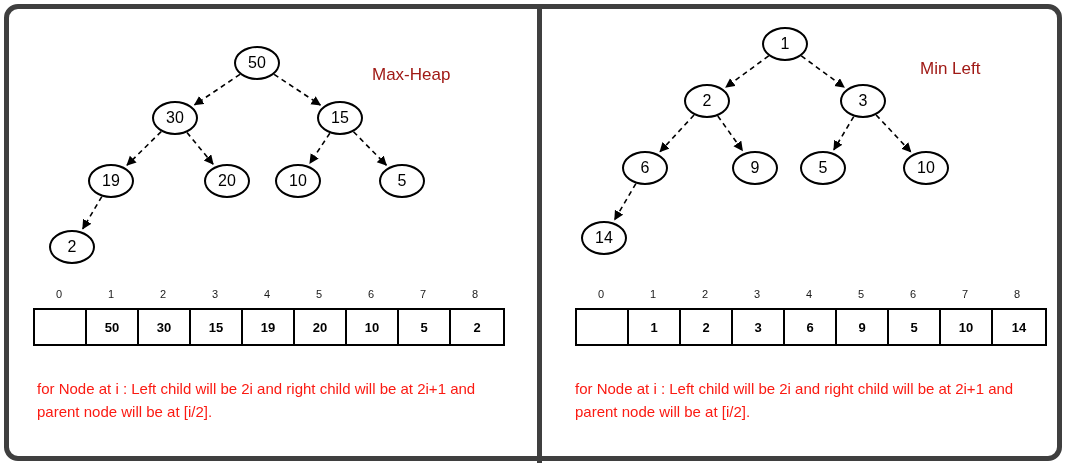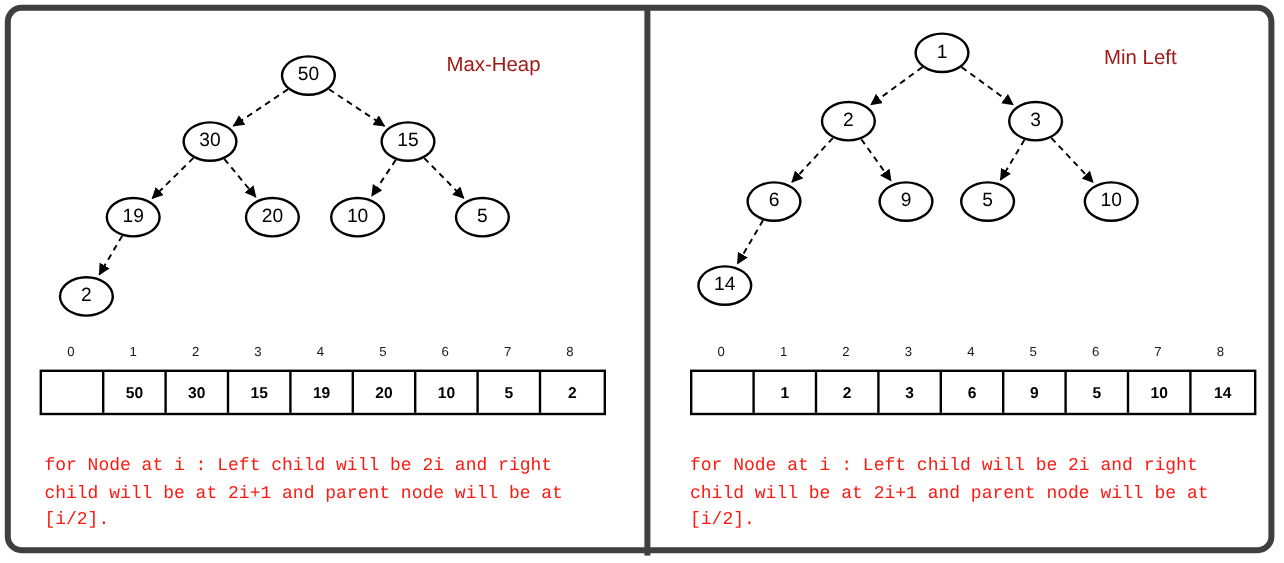--- a/index.html
+++ b/index.html
@@ -43,20 +43,21 @@
   }
   .panel-left  { left: 0px;   width: 537px; }
   .panel-right { left: 542px; width: 528px; }
 
   .heap-title {
     position: absolute;
     color: #a01a16;
     font-size: 17px;
     font-family: "Liberation Sans", sans-serif;
     white-space: nowrap;
+    margin-top: 21px;
   }
 
   
   .tree-svg {
     position: absolute;
     left: 0;
     top: 0;
     pointer-events: none;
   }
   .node {
@@ -113,21 +114,21 @@
     font-family: "Liberation Sans", sans-serif;
   }
   .cell:last-child { border-right: none; }
 
   
   .caption {
     position: absolute;
     color: #fb1a12;
     font-size: 15px;
     line-height: 1.5;
-    font-family: Liberation Mono, monospace;
+    font-family: Liberation Sans, sans-serif;
     width: 470px;
   }
 </style>
 </head>
 <body>
 
 <div id="canvas">
   <div class="outer-frame"></div>
   <div class="panel-divider"></div>
 

